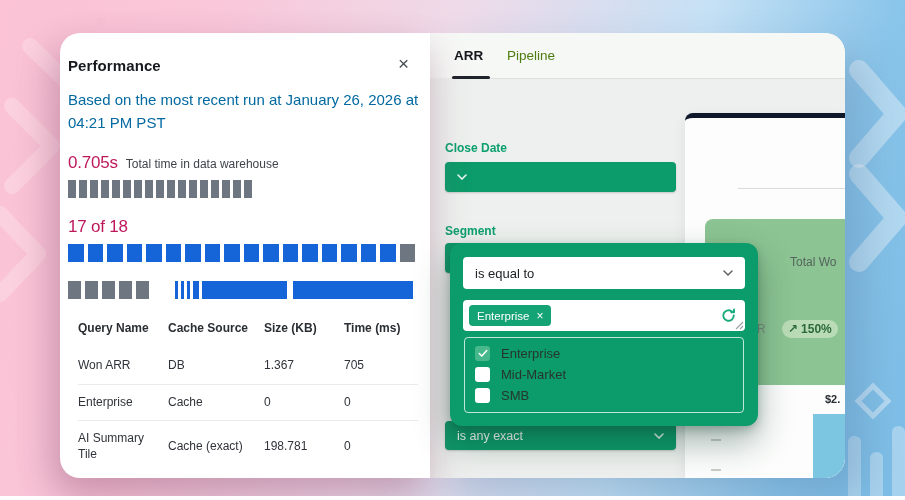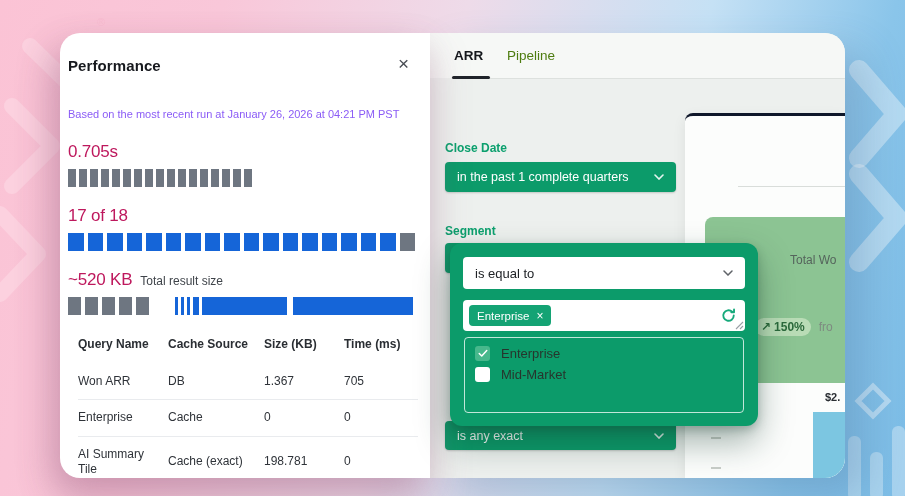--- a/index.html
+++ b/index.html
@@ -10,21 +10,21 @@
   .deco { position:absolute; pointer-events:none; }
   .reg-mark { position:absolute; left:97px; top:16px; font-size:11px; color:#f8bdd1; }
 
   
   .perf-card { position:absolute; left:60px; top:33px; width:370px; height:445px; background:#ffffff;
     border-radius:20px 0 0 20px; z-index:10; overflow:hidden; padding:24px 15px 0 8px;
     box-shadow:-10px 14px 34px rgba(150,90,125,.30), 0 22px 40px rgba(150,90,125,.25); }
   .perf-head { display:flex; justify-content:space-between; align-items:flex-start; }
   .perf-title { font-size:15px; font-weight:700; color:#17191e; letter-spacing:.1px; }
   .close-btn { font-size:19px; line-height:14px; color:#4a4e55; cursor:pointer; margin-right:6px; }
-  .perf-sub { margin-top:32px; font-size:11px; color:#8b5cf6; line-height:1.5; width:352px; }
+  .perf-sub { margin-top:15px; font-size:15px; color:#0369a1; line-height:1.5; width:352px; }
   .metric { margin-top:19px; }
   .metric-line { display:flex; align-items:baseline; gap:8px; }
   .metric-value { font-size:17px; color:#be185d; letter-spacing:-.2px; }
   .metric-cap { font-size:12px; color:#3f444a; }
   .bar { margin-top:7px; height:18px; width:347px; display:flex; align-items:stretch; overflow:hidden; }
   .bar .seg { height:100%; flex:0 0 auto; }
   .bar-cached { gap:4px; } .bar-cached .seg { flex:1 1 0; }
   .green-fill { flex:1 1 auto; }
 
   .tbl { margin-top:22px; margin-left:10px; width:340px; font-size:12px; }
@@ -42,26 +42,26 @@
   .tab-arr { left:24px; font-weight:700; color:#15181d; }
   .tab-underline { position:absolute; left:22px; top:43px; width:38px; height:3px; background:#20242b; border-radius:2px; }
   .tab-pipeline { left:77px; color:#4d7c0f; font-weight:500; }
   .flabel { position:absolute; left:15px; font-size:12px; font-weight:700; color:#0ca06e; }
   .gbtn { position:absolute; left:15px; width:231px; height:30px; background:#0c9b6a; border-radius:4px; color:#fff;
     font-size:12.5px; display:flex; align-items:center; justify-content:space-between; padding:0 12px; cursor:pointer;
     box-shadow:0 1px 2px rgba(0,0,0,.18); }
   .chev { width:10px; height:6px; flex:0 0 auto; }
 
   .chart-card { position:absolute; left:255px; top:80px; width:160px; height:365px; background:#fcfdfc;
-    border-top:3px solid #0f172a; border-radius:8px 0 0 0; box-shadow:0 4px 14px rgba(0,0,0,.07); }
+    border-top:5px solid #0f172a; border-radius:8px 0 0 0; box-shadow:0 4px 14px rgba(0,0,0,.07); }
   .card-divider { position:absolute; left:53px; top:70px; width:107px; height:1px; background:#d9ddda; }
   .kpi-tile { position:absolute; left:20px; top:101px; width:140px; height:166px; background:#8cc493; border-radius:8px 0 0 8px; }
   .kpi-title { position:absolute; left:85px; top:36px; font-size:12px; color:#55645c; white-space:nowrap; }
   .kpi-value { position:absolute; left:54px; top:48px; font-size:34px; font-weight:700; color:#25603a; letter-spacing:-.5px; white-space:nowrap; }
-  .kpi-row { position:absolute; left:33px; top:101px; display:flex; align-items:center; gap:8px; white-space:nowrap; }
+  .kpi-row { position:absolute; left:52px; top:101px; display:flex; align-items:center; gap:16px; white-space:nowrap; }
   .kpi-aff { font-size:12px; color:#7e8b81; }
   .pill { background:#b9dcb6; color:#2c6a3c; border-radius:10px; padding:2px 6px; font-size:12px; font-weight:600; }
   .bar-label { position:absolute; left:140px; top:275px; font-size:11px; font-weight:700; color:#2a2e33; }
   .cyan-bar { position:absolute; left:128px; top:296px; width:32px; height:66px; background:#7cc6e1; }
   .tick { position:absolute; left:26px; width:10px; height:2px; background:#c9cec9; }
 
   
   .popover { position:absolute; left:450px; top:243px; width:308px; height:183px; background:#0c9b6a; border-radius:12px; z-index:30;
     box-shadow:0 16px 34px rgba(18,58,44,.38), 0 4px 10px rgba(18,58,44,.25); }
   .pop-select { position:absolute; left:13px; top:14px; width:282px; height:32px; background:#fff; border-radius:4px;
@@ -109,20 +109,21 @@
   <div class="perf-card">
     <div class="perf-head">
       <div class="perf-title">Performance</div>
       <div class="close-btn">×</div>
     </div>
     <div class="perf-sub">Based on the most recent run at January 26, 2026 at 04:21 PM PST</div>
 
     <div class="metric">
       <div class="metric-line">
         <span class="metric-value">0.705s</span>
+        <span class="metric-cap">Total time in data warehouse</span>
       </div>
       <div class="bar" id="bar-time">
           <span class="seg" style="width: 8px; background: rgb(110, 118, 129); margin-right: 3px;"></span>
           <span class="seg" style="width: 8px; background: rgb(110, 118, 129); margin-right: 3px;"></span>
           <span class="seg" style="width: 8px; background: rgb(110, 118, 129); margin-right: 3px;"></span>
           <span class="seg" style="width: 8px; background: rgb(110, 118, 129); margin-right: 3px;"></span>
           <span class="seg" style="width: 8px; background: rgb(110, 118, 129); margin-right: 3px;"></span>
           <span class="seg" style="width: 8px; background: rgb(110, 118, 129); margin-right: 3px;"></span>
           <span class="seg" style="width: 8px; background: rgb(110, 118, 129); margin-right: 3px;"></span>
           <span class="seg" style="width: 8px; background: rgb(110, 118, 129); margin-right: 3px;"></span>
@@ -159,24 +160,20 @@
           <span class="seg" style="background: rgb(21, 101, 216); flex: 1 1 0px;"></span>
           <span class="seg" style="background: rgb(21, 101, 216); flex: 1 1 0px;"></span>
           <span class="seg" style="background: rgb(21, 101, 216); flex: 1 1 0px;"></span>
           <span class="seg" style="background: rgb(21, 101, 216); flex: 1 1 0px;"></span>
           <span class="seg" style="background: rgb(21, 101, 216); flex: 1 1 0px;"></span>
           <span class="seg" style="background: rgb(110, 118, 129); flex: 1 1 0px;"></span>
         </div>
     </div>
 
     <div class="metric">
-      <div class="metric-line">
-        <span class="metric-value">~520 KB</span>
-        <span class="metric-cap">Total result size</span>
-      </div>
       <div class="bar" id="bar-size">
           <span class="seg" style="width: 13px; background: rgb(110, 118, 129); margin-right: 4px;"></span>
           <span class="seg" style="width: 13px; background: rgb(110, 118, 129); margin-right: 4px;"></span>
           <span class="seg" style="width: 13px; background: rgb(110, 118, 129); margin-right: 4px;"></span>
           <span class="seg" style="width: 13px; background: rgb(110, 118, 129); margin-right: 4px;"></span>
           <span class="seg" style="width: 13px; background: rgb(110, 118, 129); margin-right: 26px;"></span>
           <span class="seg" style="width: 3px; background: rgb(21, 101, 216); margin-right: 3px;"></span>
           <span class="seg" style="width: 3px; background: rgb(21, 101, 216); margin-right: 3px;"></span>
           <span class="seg" style="width: 3px; background: rgb(21, 101, 216); margin-right: 3px;"></span>
           <span class="seg" style="width: 6px; background: rgb(21, 101, 216); margin-right: 3px;"></span>
@@ -223,21 +220,20 @@
 
   <div class="dash">
     <div class="tabstrip"></div>
     <div class="tabline"></div>
     <div class="tab tab-arr">ARR</div>
     <div class="tab-underline"></div>
     <div class="tab tab-pipeline">Pipeline</div>
 
     <div class="flabel" style="top:108px">Close Date</div>
     <div class="gbtn" style="top:129px">
-      <span>in the past 1 complete quarters</span>
       <svg class="chev" viewBox="0 0 10 6">
           <path d="M1 1l4 4 4-4" stroke="rgba(255,255,255,.9)" stroke-width="1.6" fill="none" stroke-linecap="round"></path>
         </svg>
     </div>
 
     <div class="flabel" style="top:191px">Segment</div>
     <div class="gbtn" style="top:210px"></div>
 
     <div class="gbtn" style="top:388px;height:29px">
       <span>is any exact</span>
@@ -289,16 +285,20 @@
             <svg width="10" height="9" viewBox="0 0 12 10">
               <path d="M1.5 5l3 3 6-6.5" stroke="#fff" stroke-width="1.8" fill="none" stroke-linecap="round" stroke-linejoin="round"></path>
             </svg>
           </span>
           <span>Enterprise</span>
         </div>
         <div class="opt">
           <span class="cb"></span>
           <span>Mid-Market</span>
         </div>
+        <div class="opt">
+          <span class="cb"></span>
+          <span>SMB</span>
+        </div>
       </div>
   </div>
 
 </div>
 
 </body></html>

